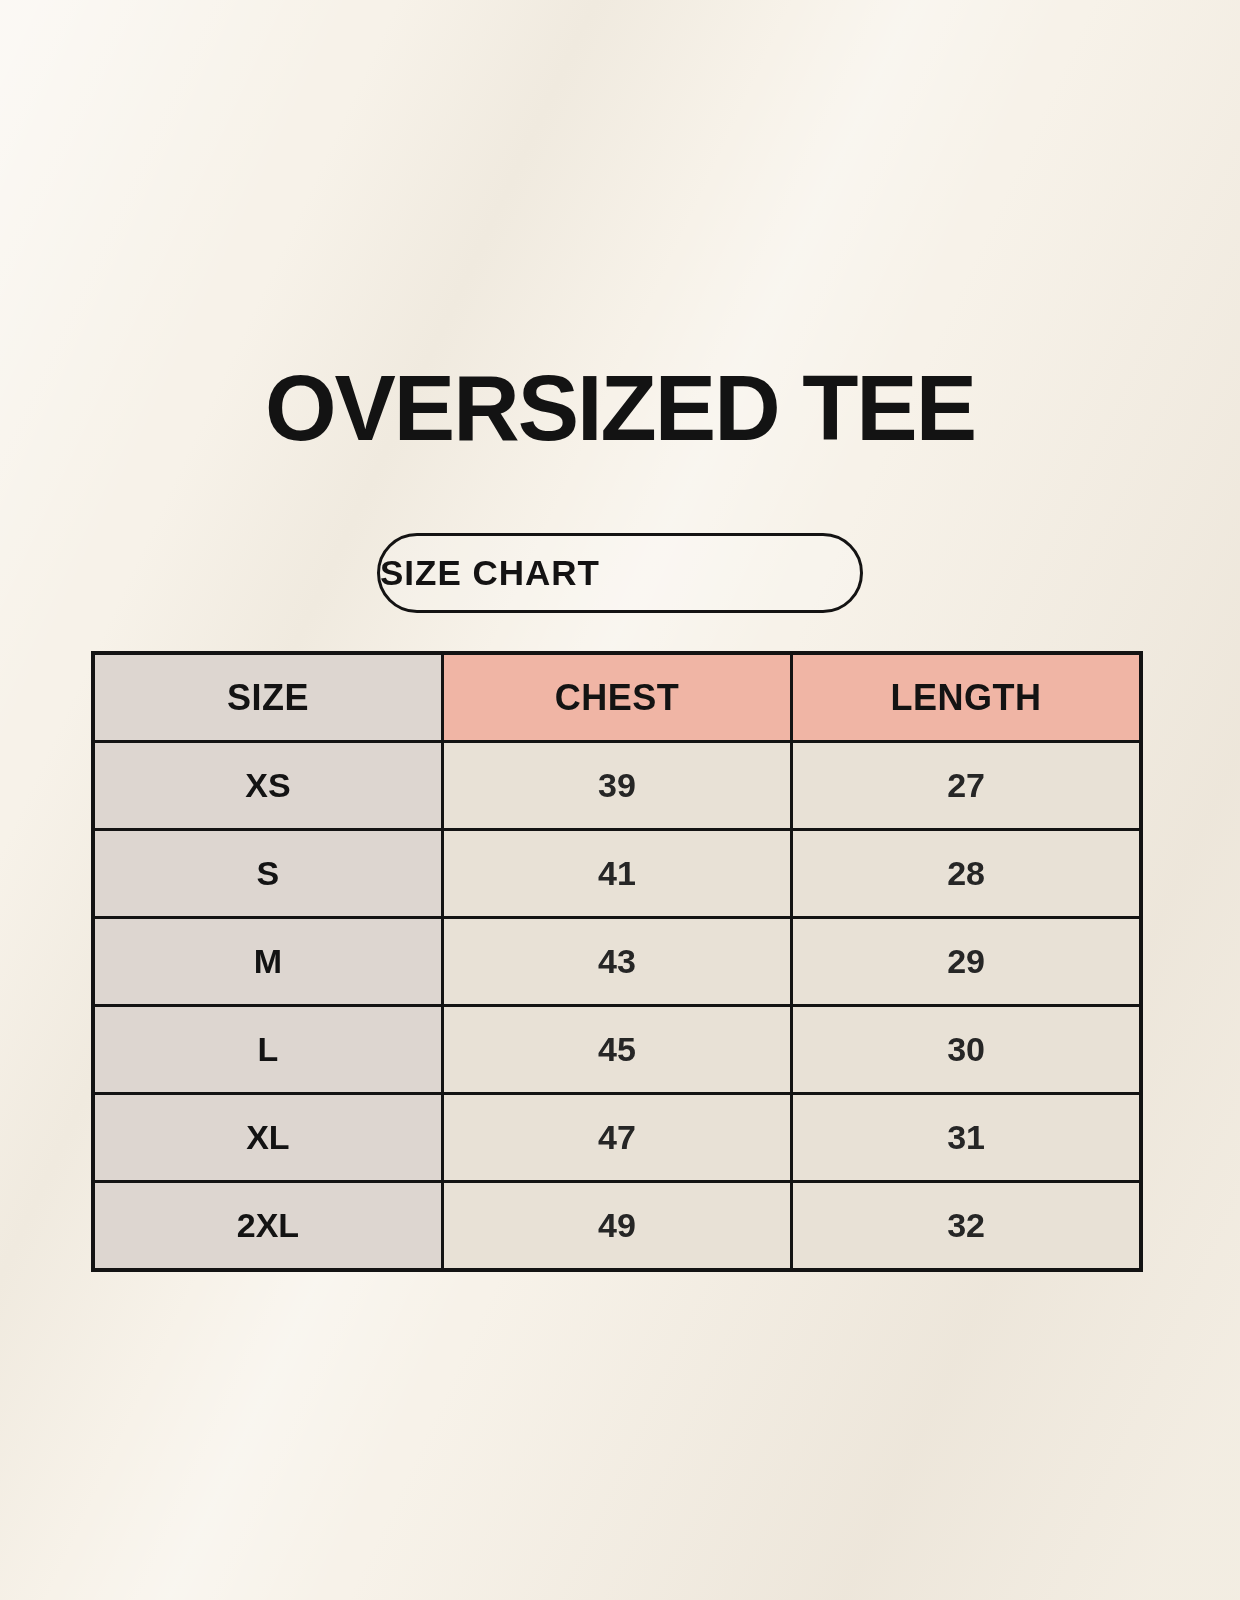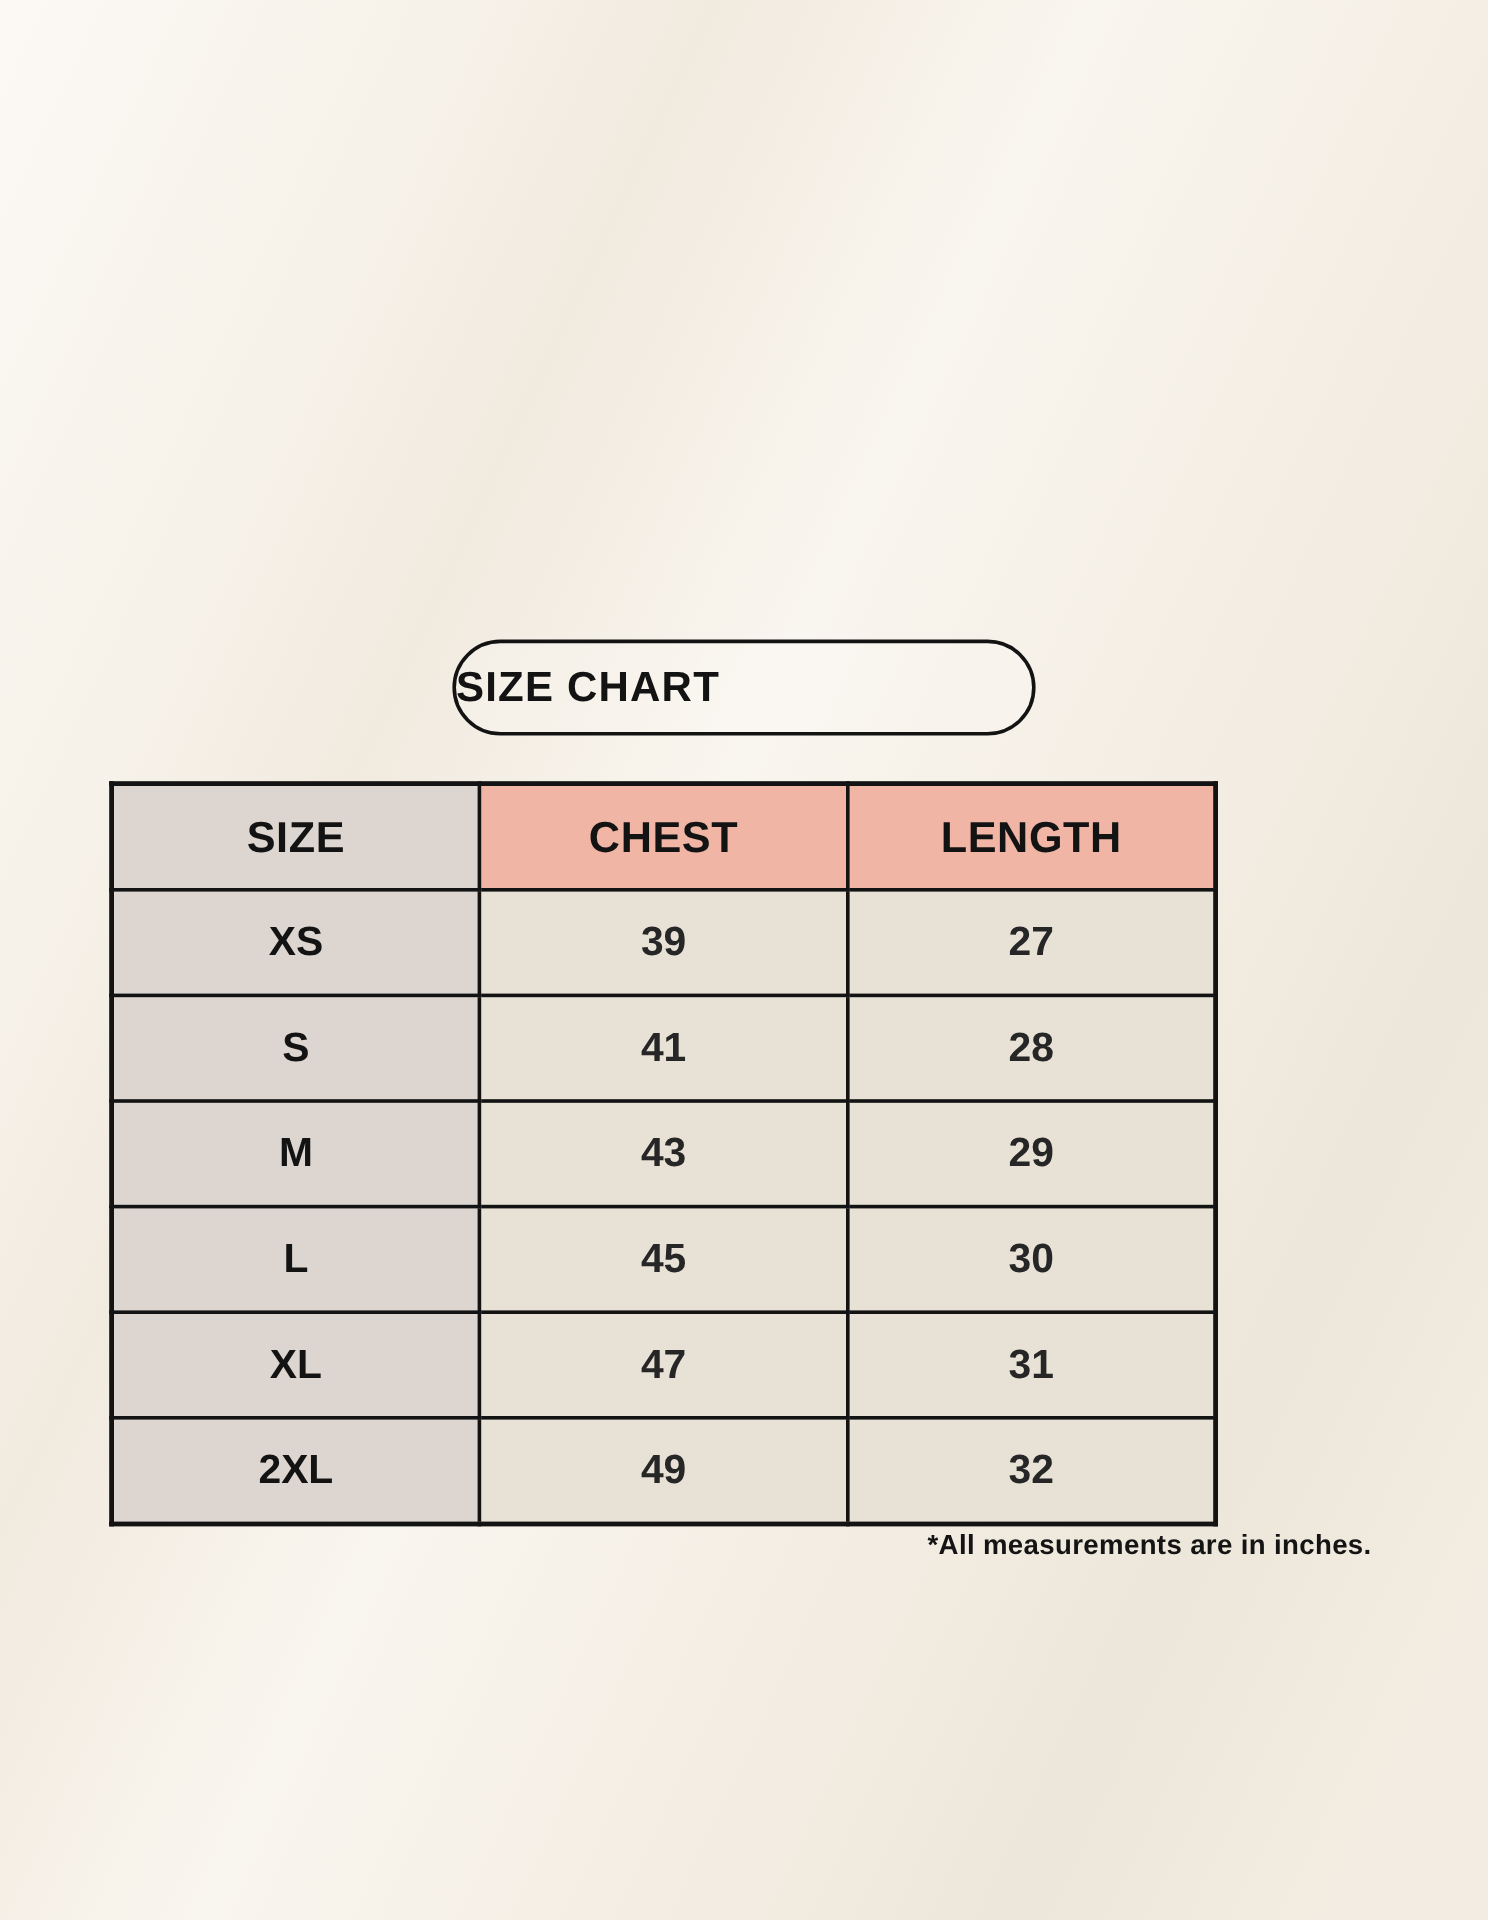--- a/index.html
+++ b/index.html
@@ -48,21 +48,21 @@
     font-size: 35px;
     font-weight: 700;
     letter-spacing: 1px;
     color: #141313;
   }
 
   
   table.size-chart {
     position: absolute;
     left: 91px; top: 651px;
-    width: 924px;
+    width: 1052px;
     border-collapse: collapse;
     table-layout: fixed;
     border: 4px solid #131313;
   }
   table.size-chart td, table.size-chart th {
     border: 3px solid #131313;
     height: 85px;
     text-align: center;
     vertical-align: middle;
     padding: 0;
@@ -86,20 +86,21 @@
     line-height: 1;
     color: #141414;
   }
 </style>
 </head>
 <body>
 
 <div class="canvas">
 
   <h1 class="title">
+    <div>OVERSIZED TEE</div>
   </h1>
 
   <div class="pill">
     <span class="pill-label">SIZE CHART</span>
   </div>
 
   <table class="size-chart">
     <thead>
       <tr>
         <th class="head-size">SIZE</th>
@@ -134,15 +135,14 @@
         <td class="col-data num-cell">31</td>
       </tr>
       <tr>
         <td class="col-size size-cell">2XL</td>
         <td class="col-data num-cell">49</td>
         <td class="col-data num-cell">32</td>
       </tr>
     </tbody>
   </table>
 
-  <div class="footnote">*All measurements are in inches.</div>
 
 </div>
 
 </body></html>

